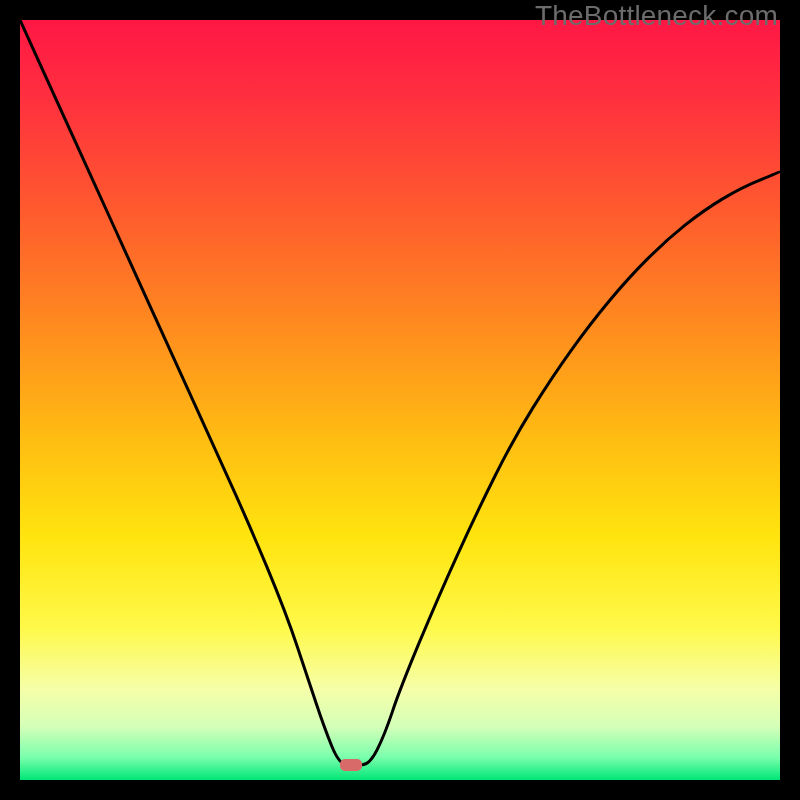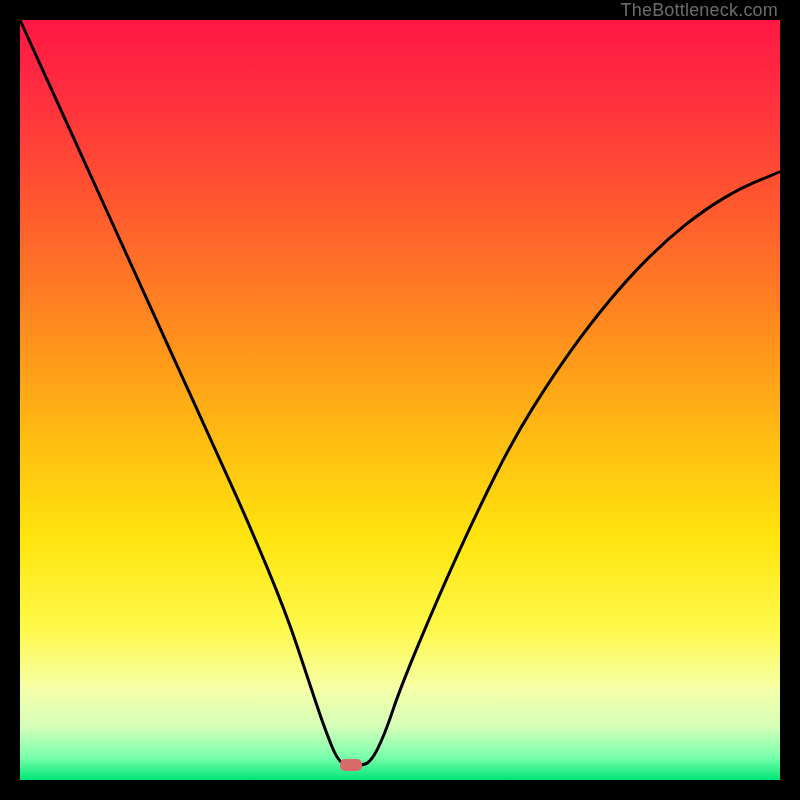--- a/index.html
+++ b/index.html
@@ -38,21 +38,21 @@
     width: 22px;
     height: 12px;
     border-radius: 5px;
     transform: translate(-50%, -50%);
   }
   .watermark {
     position: absolute;
     top: 0;
     right: 22px;
     color: #6c6c6c;
-    font-size: 18px;
+    font-size: 28px;
     letter-spacing: 0.2px;
     font-weight: 500;
   }
 </style>
 </head>
 <body>
 
 <div class="frame">
 
   <div class="plot-area">

